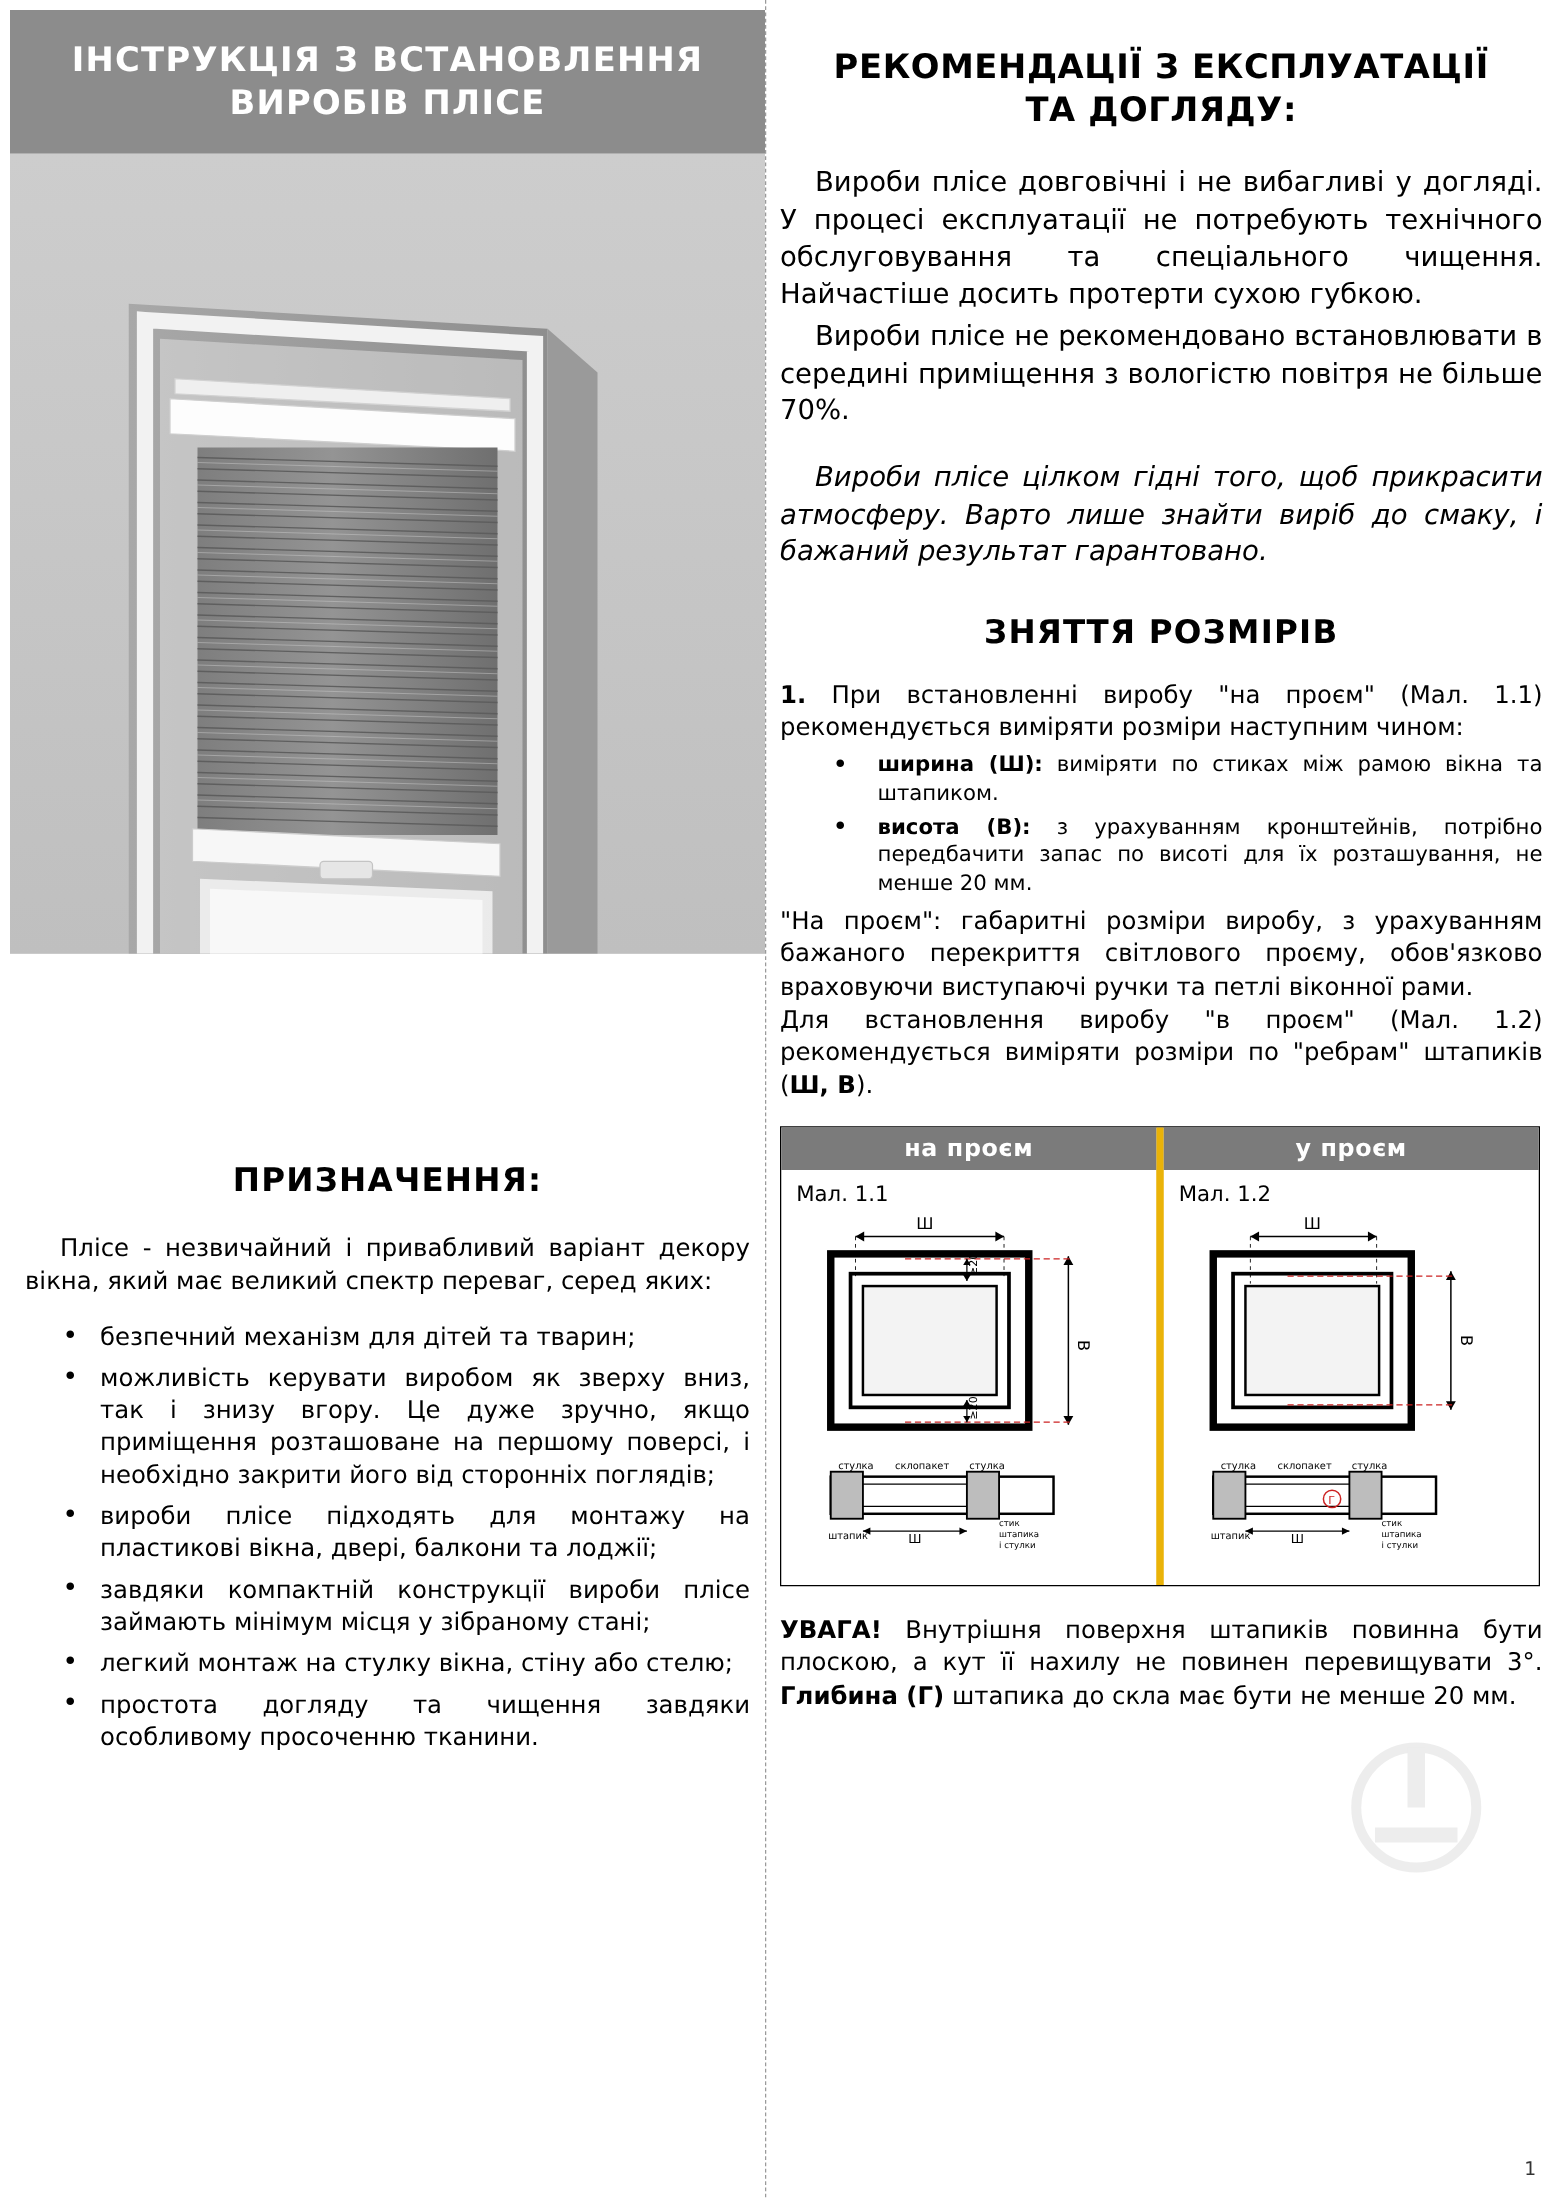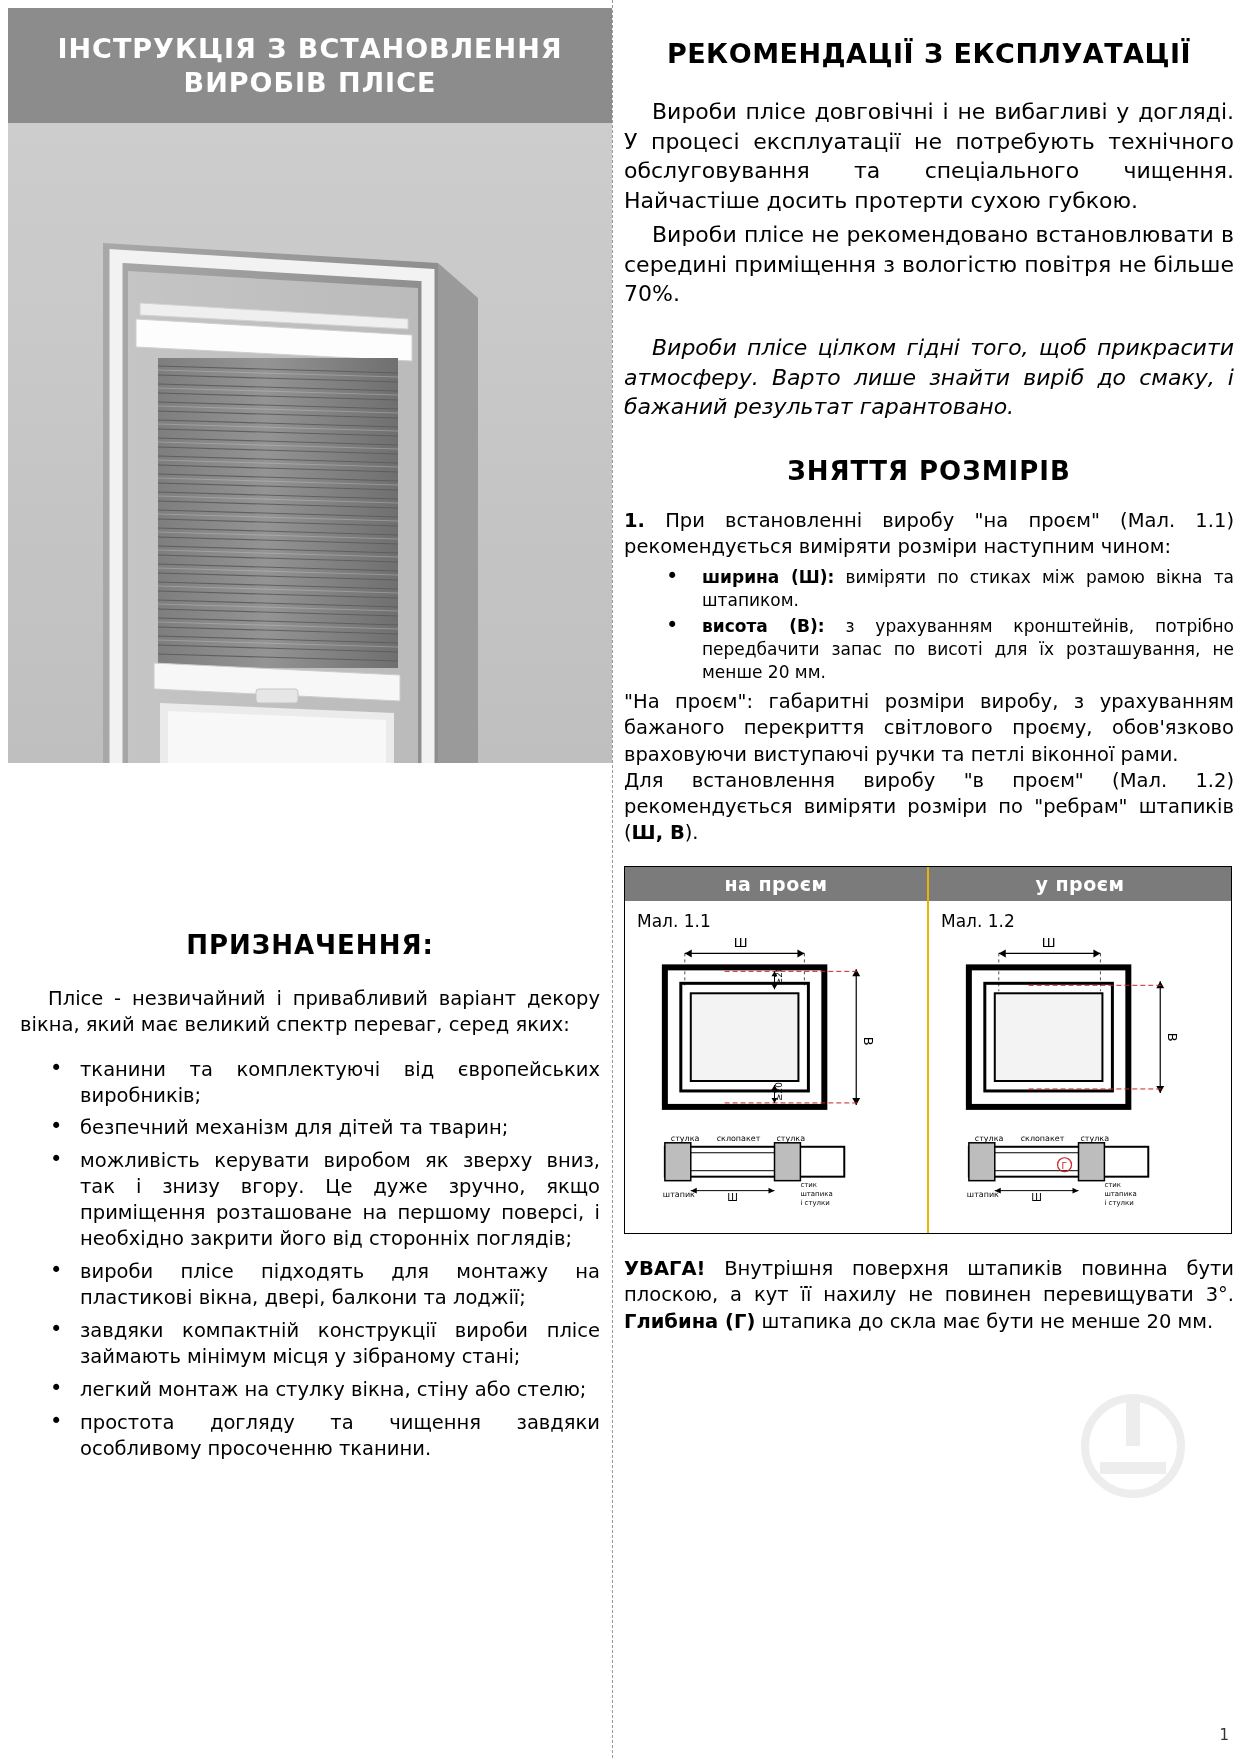--- a/index.html
+++ b/index.html
@@ -84,21 +84,21 @@
     content:"•";position:absolute;left:42px;top:-3px;font-size:21px;
   }
   b{font-weight:bold;}
 
   
   .diagram-wrap{
     margin-top:20px;border:1px solid #000;width:608px;height:368px;
     display:flex;box-sizing:border-box;position:relative;background:#fff;
   }
   .dg{flex:1;position:relative;box-sizing:border-box;}
-  .dg.first{border-right:2px solid #eab308;}
+  .dg.first{border-right:6px solid #eab308;}
   .dg-head{
     height:34px;background:#7b7b7b;color:#fff;font-weight:bold;font-size:19px;
     display:flex;align-items:center;justify-content:center;letter-spacing:.5px;
   }
   .dg-label{position:absolute;left:12px;top:44px;font-size:17px;}
   .dg-svg{position:absolute;left:0;top:62px;width:100%;height:300px;}
 
   .warn{
     margin-top:22px;font-size:19.5px;line-height:1.35;text-align:justify;
   }
@@ -224,37 +224,37 @@
 
         <polygon points="112,668 414,680 430,700 95,722" fill="#d4d4d4"></polygon>
         <polygon points="95,722 430,700 470,668 604,640 604,640" fill="#c0c0c0" opacity="0"></polygon>
       </svg>
     </div>
 
     <div class="purpose">
       <div class="sec-title">ПРИЗНАЧЕННЯ:</div>
       <div class="para">Пліcе - незвичайний і привабливий варіант декору вікна, який має великий спектр переваг, серед яких:</div>
       <ul class="bullets">
-        <li>тканини та комплектуючі від європейських виробників;</li>
         <li>безпечний механізм для дітей та тварин;</li>
         <li>можливість керувати виробом як зверху вниз, так і знизу вгору. Це дуже зручно, якщо приміщення розташоване на першому поверсі, і необхідно закрити його від сторонніх поглядів;</li>
         <li>вироби пліcе підходять для монтажу на пластикові вікна, двері, балкони та лоджії;</li>
         <li>завдяки компактній конструкції вироби пліcе займають мінімум місця у зібраному стані;</li>
         <li>легкий монтаж на стулку вікна, стіну або стелю;</li>
         <li>простота догляду та чищення завдяки особливому просоченню тканини.</li>
       </ul>
     </div>
   </div>
 
   <div class="divider"></div>
 
   <div class="right-col">
 
     <div class="right-title">
       <div>РЕКОМЕНДАЦІЇ З ЕКСПЛУАТАЦІЇ</div>
+      <div>ТА ДОГЛЯДУ:</div>
     </div>
 
     <div class="right-body">
       <p class="indent">Вироби пліcе довговічні і не вибагливі у догляді. У процесі експлуатації не потребують технічного обслуговування та спеціального чищення. Найчастіше досить протерти сухою губкою.</p>
       <p class="indent">Вироби пліcе не рекомендовано встановлювати в середині приміщення з вологістю повітря не більше 70%.</p>
       <p class="indent italic" style="margin-top:24px;">Вироби пліcе цілком гідні того, щоб прикрасити атмосферу. Варто лише знайти виріб до смаку, і бажаний результат гарантовано.</p>
     </div>
 
     <div class="right-sub">ЗНЯТТЯ РОЗМІРІВ</div>
 

